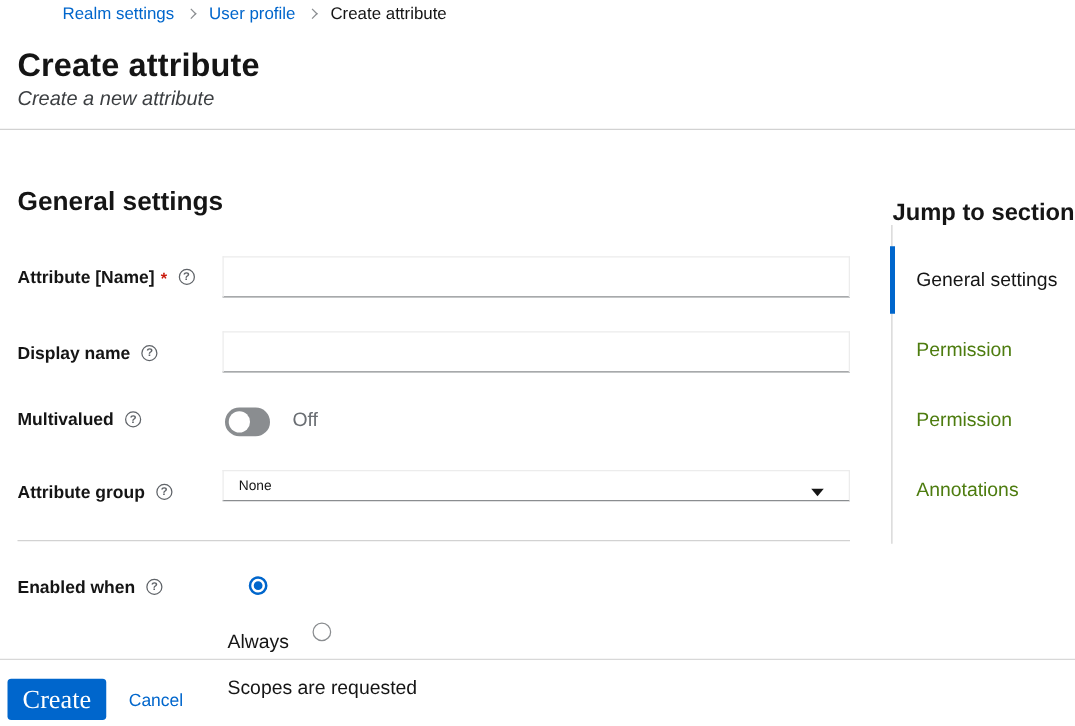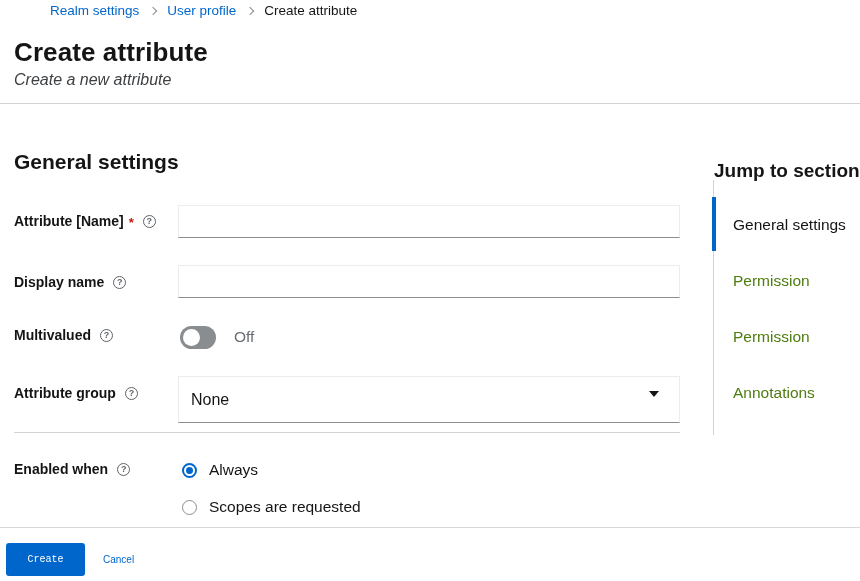--- a/index.html
+++ b/index.html
@@ -71,39 +71,39 @@
   }
   .switch-knob {
     position: absolute; left: 3px; top: 3px;
     width: 17px; height: 17px; border-radius: 50%; background: #ffffff;
   }
   .switch-state {
     position: absolute; left: 234px; top: 328px;
     font-size: 15.5px; color: #6a6e73;
   }
   .select-control {
-    position: absolute; left: 178px; top: 376px; width: 502px; height: 47px;
+    position: absolute; left: 178px; top: 376px; width: 502px; height: 25px;
     border: 1px solid #ececec; border-bottom: 1px solid #8a8d90;
     background: #ffffff; cursor: pointer;
     display: flex; align-items: center; padding: 0 12px;
-    font-size: 16px; color: #151515;
+    font-size: 11px; color: #151515;
   }
   .select-caret {
     position: absolute; right: 20px; top: 14px;
     width: 0; height: 0;
     border-left: 5.5px solid transparent; border-right: 5.5px solid transparent;
     border-top: 6px solid #151515;
   }
   .form-divider {
     position: absolute; left: 14px; top: 432px; width: 666px; height: 1px;
     background: #d2d2d2;
   }
   .radio-row {
     position: absolute; left: 182px;
-    display: flex; align-items: center; gap: 12px; cursor: pointer;
+    display: flex; align-items: center; gap: 29px; cursor: pointer; flex-direction: column;
   }
   .radio-circle { width: 15px; height: 15px; border-radius: 50%; flex: none; position: relative; }
   .radio-checked { border: 2px solid #0066cc; background: #ffffff; }
   .radio-checked::after {
     content: ""; position: absolute; left: 2px; top: 2px;
     width: 7px; height: 7px; border-radius: 50%; background: #0066cc;
   }
   .radio-unchecked { border: 1.5px solid #8a8d90; background: #ffffff; }
   .radio-label { font-size: 15.5px; color: #151515; }
 
@@ -127,27 +127,27 @@
   }
 
   
   .footer-divider {
     position: absolute; left: 0; top: 527px; width: 860px; height: 1px;
     background: #d8d8d8;
   }
   .btn-primary {
     position: absolute; left: 6px; top: 543px; width: 79px; height: 33px;
     background: #0066cc; color: #ffffff; border: none; border-radius: 3px;
-    font-size: 10px; font-family: Liberation Mono, monospace; cursor: pointer;
+    font-size: 21px; font-family: Liberation Serif, serif; cursor: pointer;
   }
   .btn-link {
     position: absolute; left: 103px; top: 543px; height: 33px;
     display: inline-flex; align-items: center;
     background: none; border: none; color: #0066cc;
-    font-size: 10px; font-family: inherit; cursor: pointer;
+    font-size: 14px; font-family: inherit; cursor: pointer;
   }
 </style>
 </head>
 <body>
 
 <div id="app">
 
   <nav class="breadcrumb">
     <a>Realm settings</a>
     <span class="crumb-sep"></span>

